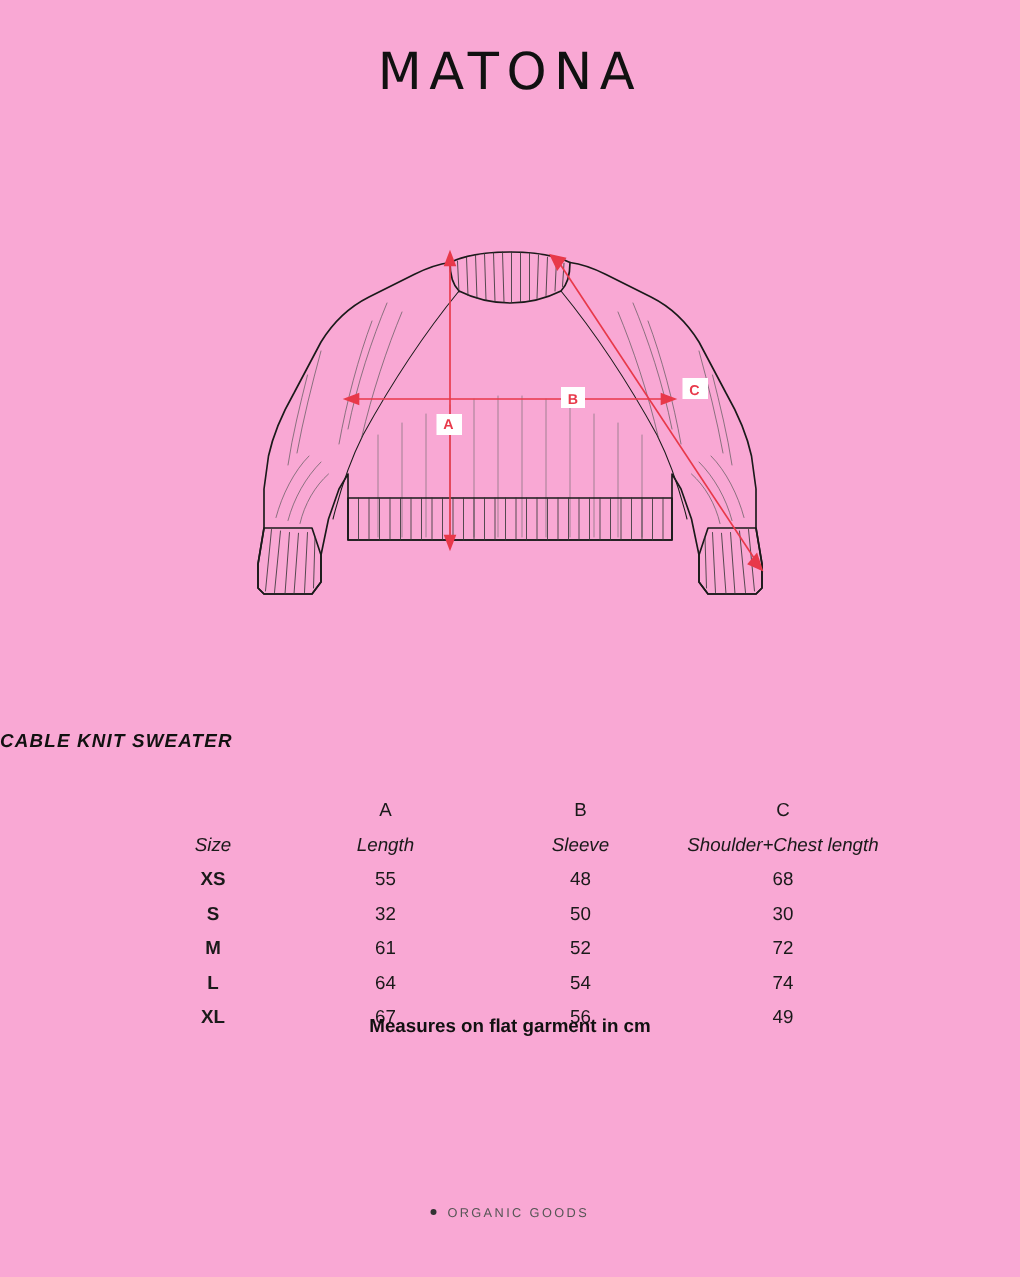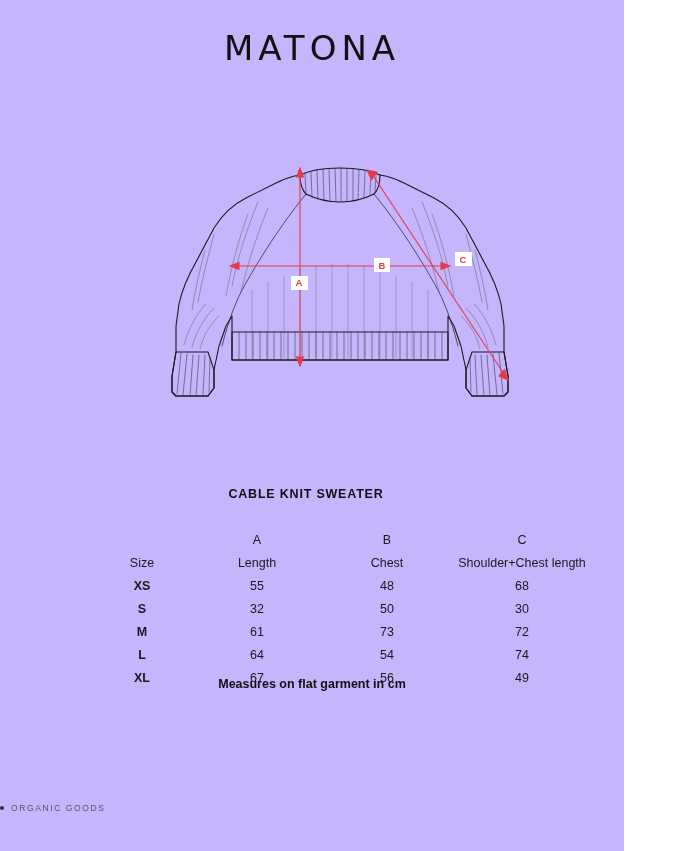--- a/index.html
+++ b/index.html
@@ -6,23 +6,23 @@
   html, body {
     margin: 0; padding: 0;
     width: 680px; height: 851px;
     background: #ffffff;
     font-family: "Liberation Sans", sans-serif;
     color: #1a1a1a;
     overflow: hidden;
   }
   .page {
     position: relative;
-    width: 624px;
+    width: 680px;
     height: 851px;
-    background: #c4b5fd;
+    background: #f9a8d4;
   }
   
   .brand {
     position: absolute;
     top: 28px; left: 0; right: 0;
     text-align: center;
     font-family: "DejaVu Sans", sans-serif;
     font-size: 34px;
     letter-spacing: 5px;
     font-weight: 400;
@@ -34,25 +34,25 @@
     top: 130px;
     left: 0;
     width: 680px;
     height: 320px;
   }
   
   .product-title {
     position: absolute;
     top: 487px;
     left: 0; right: 12px;
-    text-align: center;
     font-size: 12.5px;
     font-weight: bold;
     letter-spacing: 0.8px;
     color: #111;
+    font-style: italic;
   }
   
   .table-wrap {
     position: absolute;
     top: 528px;
     left: 92px;
     width: 500px;
   }
   table.size-table {
     width: 100%;
@@ -63,36 +63,37 @@
     text-align: center;
     padding: 4.5px 0;
     font-weight: normal;
     color: #1a1a1a;
   }
   .col-size { width: 20%; }
   .col-a { width: 26%; }
   .col-b { width: 26%; }
   .col-c { width: 28%; }
   .letter-row td { font-size: 12.5px; font-weight: normal; padding-bottom: 2px; }
-  .head-row td { font-weight: bold; font-size: 12.5px; }
+  .head-row td { font-weight: bold; font-size: 12.5px; font-style: italic; }
   .data-row td.size-cell { font-weight: bold; margin-top: 32px; }
   .footnote {
     position: absolute;
     top: 677px;
     left: 0; right: 0;
     text-align: center;
     font-size: 12.5px;
     font-weight: bold;
     color: #111;
   }
   
   .footer {
     position: absolute;
     bottom: 38px;
     left: 0; right: 0;
+    text-align: center;
     font-size: 8.5px;
     letter-spacing: 1.6px;
     color: #555;
   }
   .footer .dot {
     display: inline-block;
     width: 4px; height: 4px;
     border-radius: 50%;
     background: #333;
     margin-right: 7px;
@@ -311,39 +312,39 @@
       <tbody>
         <tr class="letter-row">
           <td></td>
           <td>A</td>
           <td>B</td>
           <td>C</td>
         </tr>
         <tr class="head-row">
           <td>Size</td>
           <td>Length</td>
-          <td>Chest</td>
+          <td>Sleeve</td>
           <td>Shoulder+Chest length</td>
         </tr>
         <tr class="data-row">
           <td class="size-cell">XS</td>
           <td>55</td>
           <td>48</td>
           <td>68</td>
         </tr>
         <tr class="data-row">
           <td class="size-cell">S</td>
           <td>32</td>
           <td>50</td>
           <td>30</td>
         </tr>
         <tr class="data-row">
           <td class="size-cell">M</td>
           <td>61</td>
-          <td>73</td>
+          <td>52</td>
           <td>72</td>
         </tr>
         <tr class="data-row">
           <td class="size-cell">L</td>
           <td>64</td>
           <td>54</td>
           <td>74</td>
         </tr>
         <tr class="data-row">
           <td class="size-cell">XL</td>

